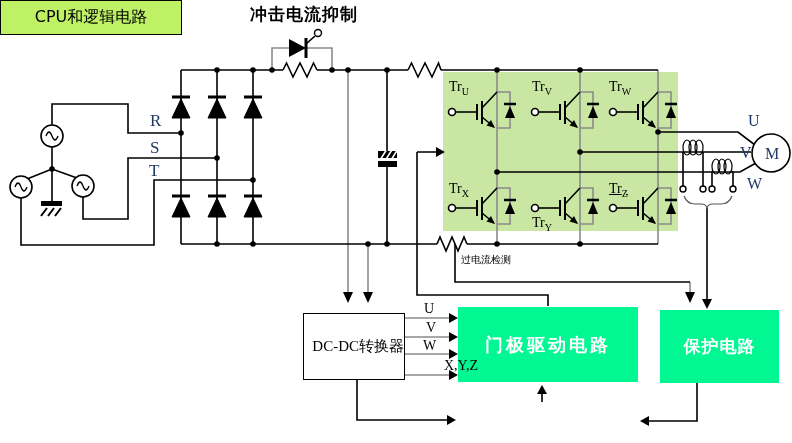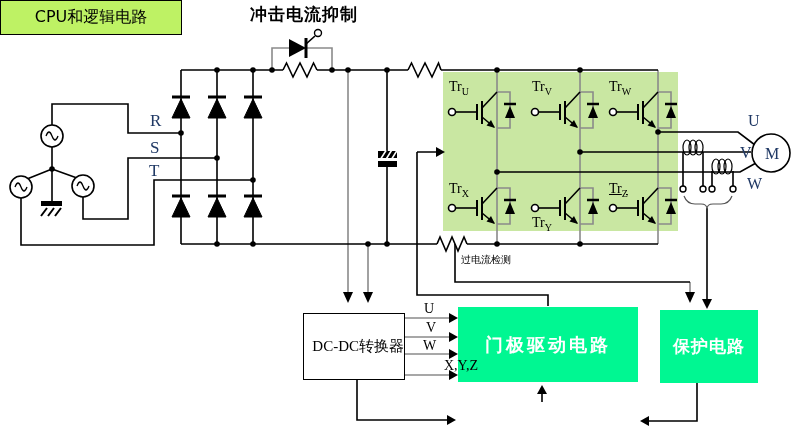--- a/index.html
+++ b/index.html
@@ -12,21 +12,21 @@
   .bgbox{position:absolute;}
   #igbt-bg{left:443px;top:72px;width:235px;height:159px;background:var(--module-bg,#C9E7A2);}
   .wirebox{position:absolute;box-sizing:border-box;border:1.6px solid #000;background:#fff;
            display:flex;flex-direction:row;align-items:center;justify-content:flex-end;}
   .greenbox{position:absolute;box-sizing:border-box;background:var(--box-green,#00F792);
             display:flex;align-items:center;justify-content:center;color:#fff;
             font-weight:bold;font-family:"DejaVu Sans",sans-serif;}
   #dcdc-box{left:303px;top:313px;width:102px;height:67px;font-size:15px;
             font-family:"Liberation Serif",serif;}
   #gate-box{left:458px;top:307px;width:180px;height:75px;font-size:18px;letter-spacing:3px;}
-  #prot-box{left:660px;top:310px;width:98px;height:73px;font-size:17px;letter-spacing:1px;}
+  #prot-box{left:660px;top:310px;width:119px;height:73px;font-size:17px;letter-spacing:1px;}
   #cpu-box{left:458px;top:402px;width:180px;height:33px;border:1.6px solid #000;background:#bef264;
            display:flex;align-items:center;justify-content:center;font-size:16px;
            font-family:"DejaVu Sans",sans-serif;}
   #wires{position:absolute;left:0;top:0;z-index:3;pointer-events:none;}
   .txt{z-index:4;}
   sub{font-size:10px;}
 </style>
 </head>
 <body>
 

